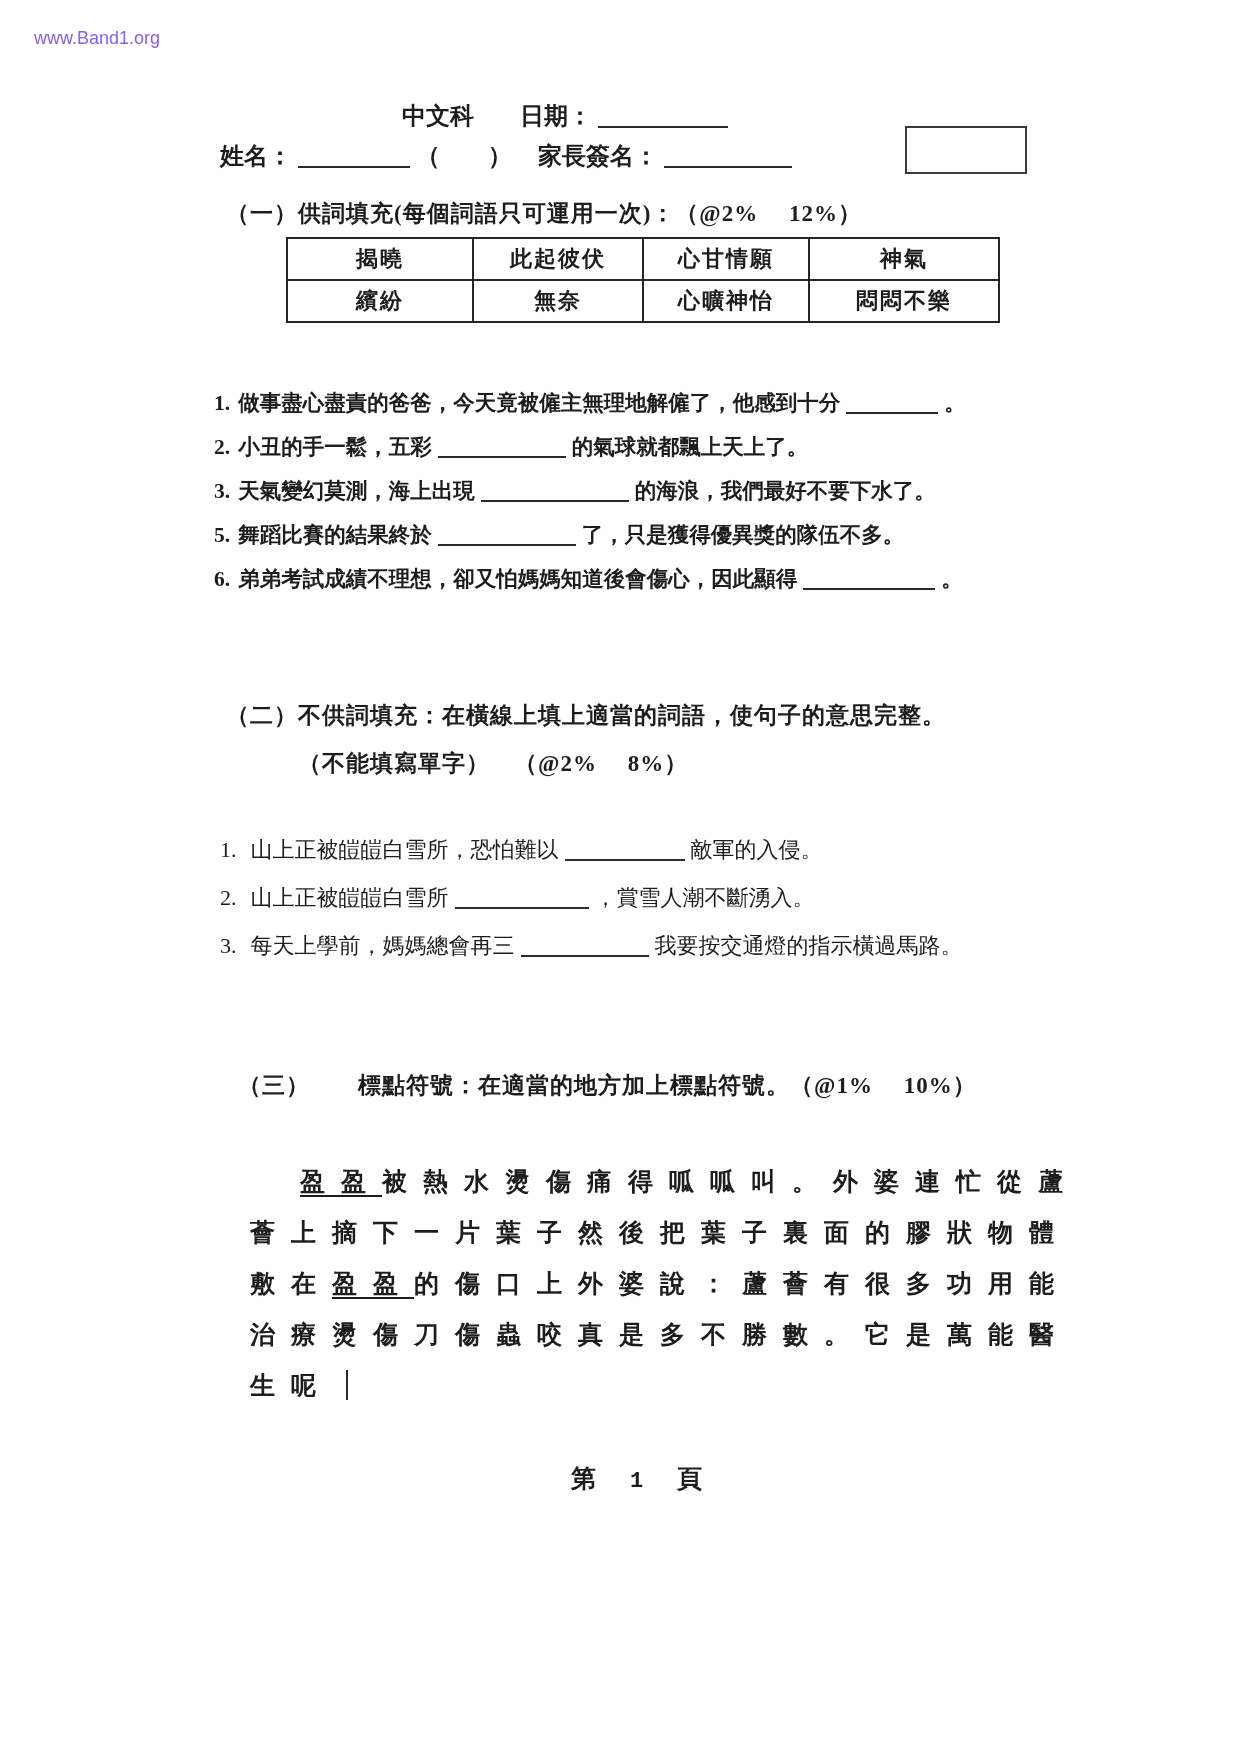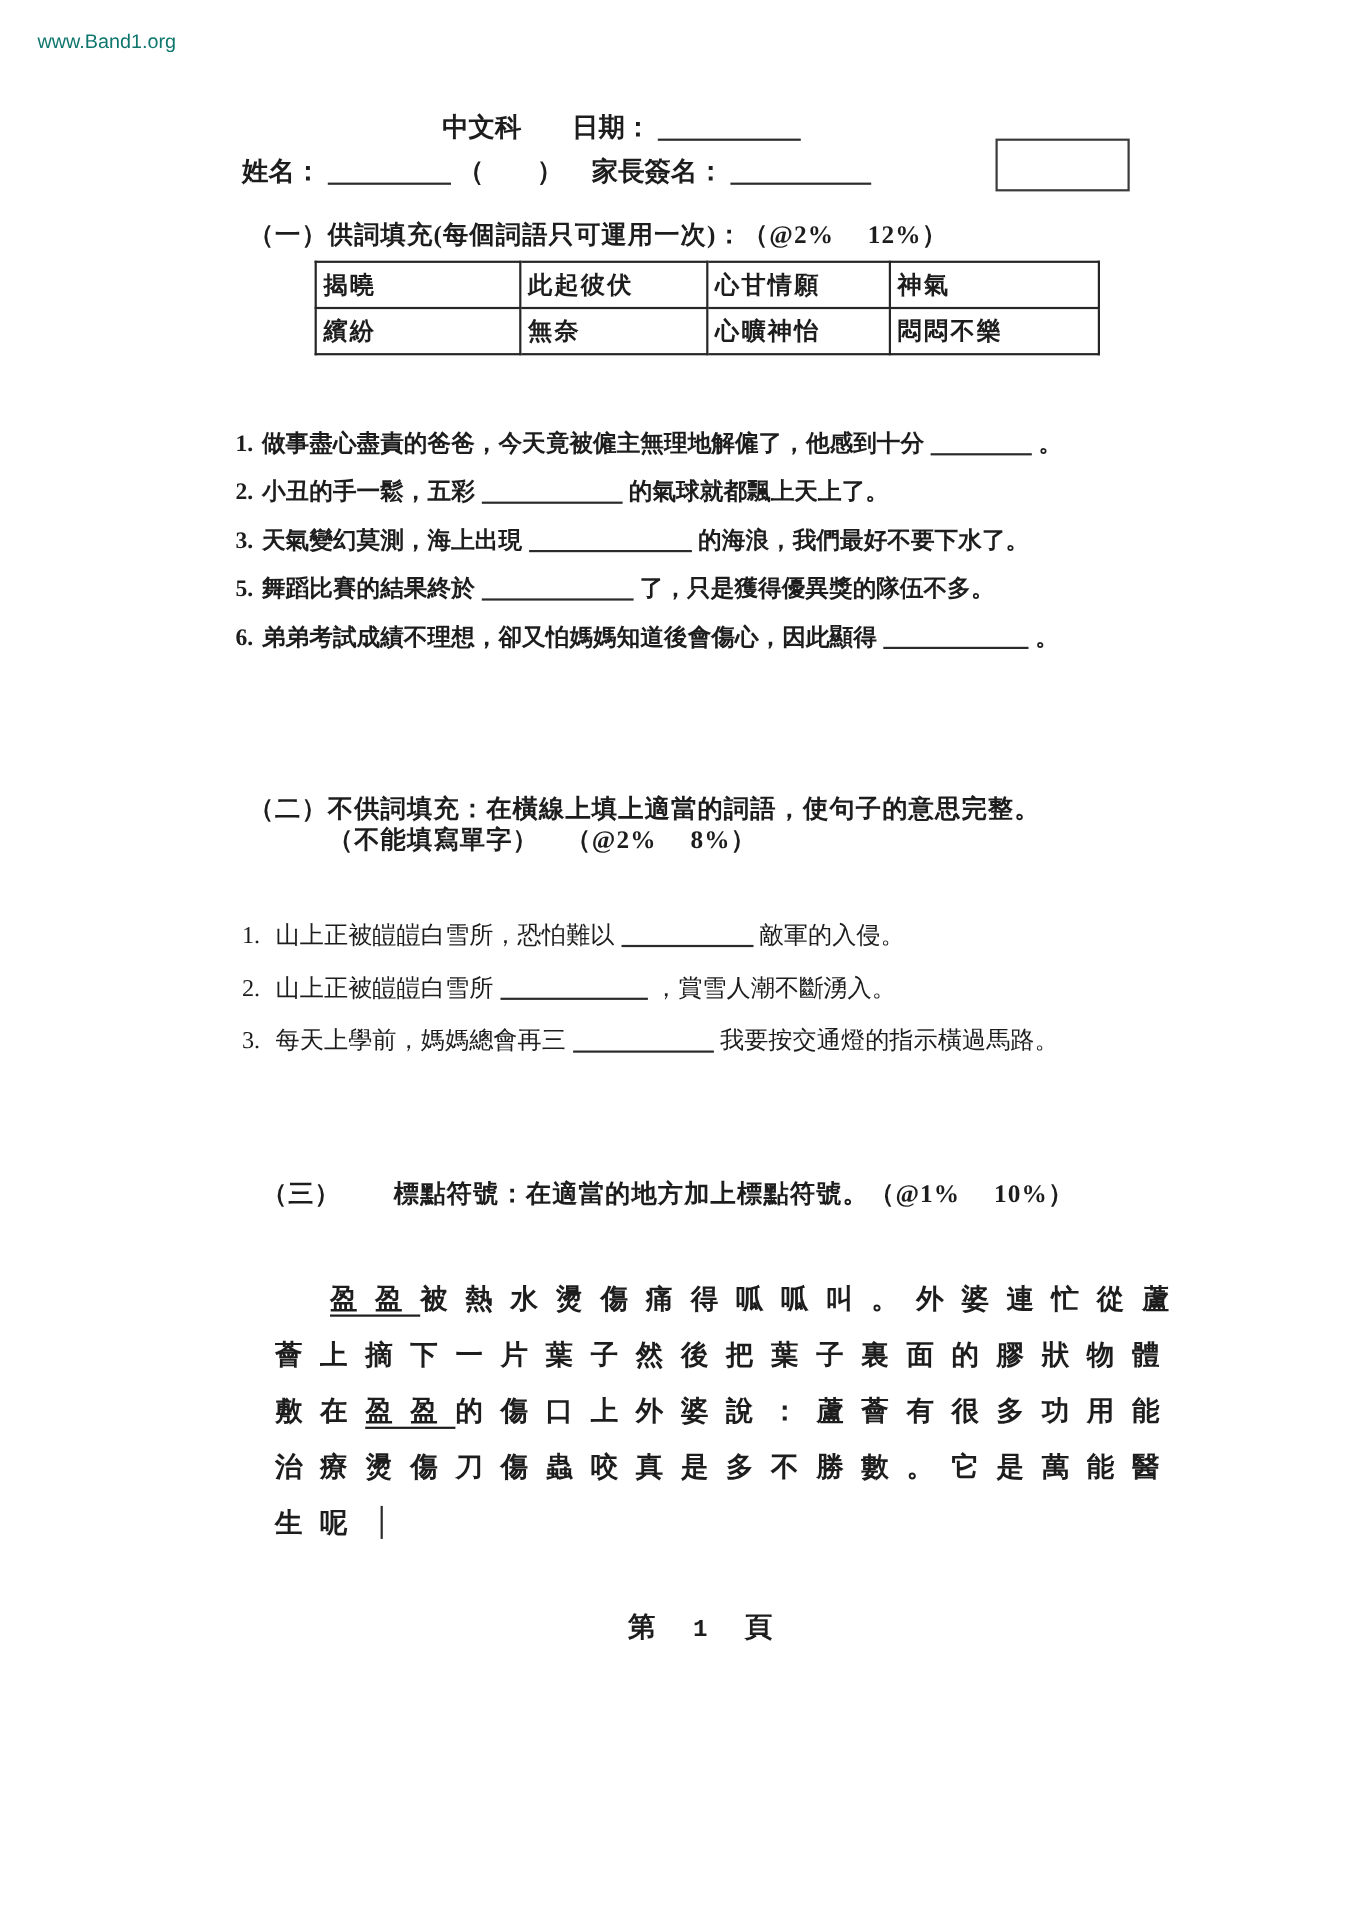--- a/index.html
+++ b/index.html
@@ -5,48 +5,48 @@
   * { margin:0; padding:0; box-sizing:border-box; }
   html,body { background:#ffffff; }
   body {
     width:1240px; height:1754px; position:relative; overflow:hidden;
     font-family:"Liberation Serif","DejaVu Serif",serif;
     color:#1d1d1d;
   }
   .watermark {
     position:absolute; left:34px; top:28px;
     font-family:"Liberation Sans","DejaVu Sans",sans-serif;
-    font-size:18px; color:#0f766e;
+    font-size:18px; color:#8b5cf6;
   }
   .blank {
     display:inline-block; border-bottom:2px solid #2b2b2b;
     height:24px; vertical-align:-4px; margin:0 6px;
   }
   
   .hdr1 { position:absolute; left:402px; top:100px; font-size:24px; font-weight:bold; white-space:nowrap; }
   .hdr2 { position:absolute; left:220px; top:140px; font-size:24px; font-weight:bold; white-space:nowrap; }
   .score-box {
     position:absolute; left:905px; top:126px; width:122px; height:48px;
     border:2px solid #3a3a3a; background:transparent;
   }
   .gap-s { display:inline-block; width:26px; }
   .gap-m { display:inline-block; width:46px; }
   
   .sec-title { position:absolute; font-size:23px; font-weight:bold; white-space:nowrap; letter-spacing:1px; }
   #sec1-title { left:226px; top:198px; }
-  #sec2-title1 { left:226px; top:700px;margin-top:20px; }
+  #sec2-title1 { left:226px; top:700px; }
   #sec2-title2 { left:298px; top:748px; }
   #sec3-title  { left:238px; top:1070px; }
   
   .word-table {
     position:absolute; left:286px; top:237px;
     border-collapse:collapse; table-layout:fixed;
   }
   .word-table td {
-    border:2px solid #262626; height:42px; text-align:left;
+    border:2px solid #262626; height:42px; text-align:center;
     font-size:22px; font-weight:bold; letter-spacing:2px; padding:0 6px;
   }
   .word-table col:nth-child(1){ width:186px; }
   .word-table col:nth-child(2){ width:170px; }
   .word-table col:nth-child(3){ width:166px; }
   .word-table col:nth-child(4){ width:190px; }
   
   .qlist { position:absolute; white-space:nowrap; }
   #qlist1 { left:214px; top:381px; font-size:21.5px; }
   #qlist1 .q-item { height:44px; line-height:44px;font-weight:bold; }

